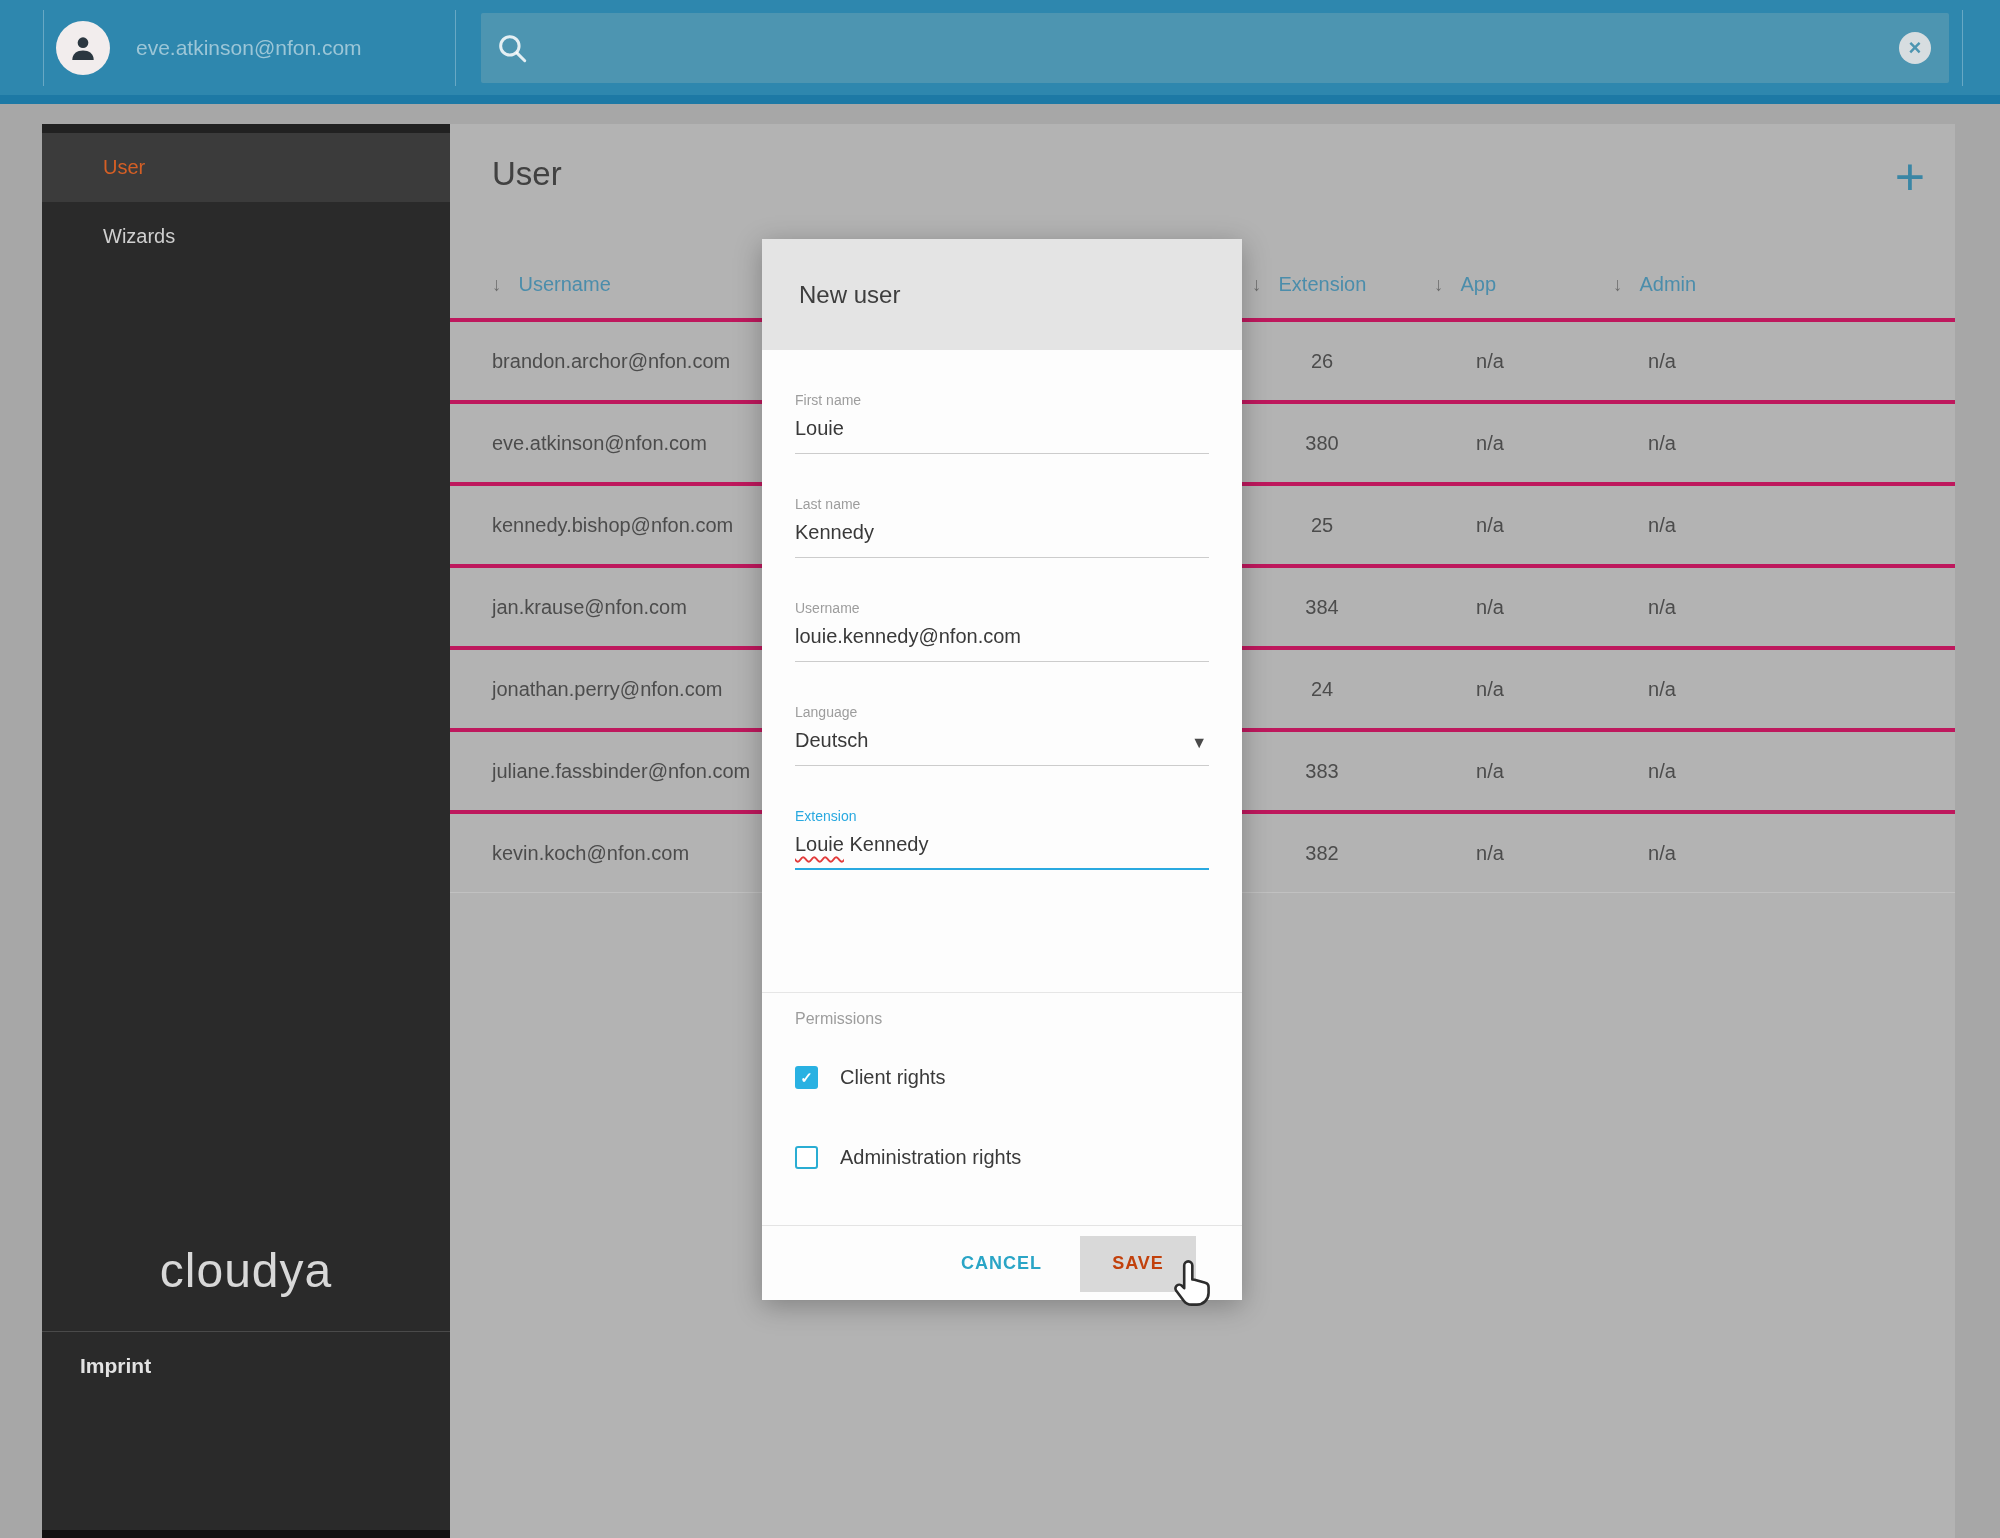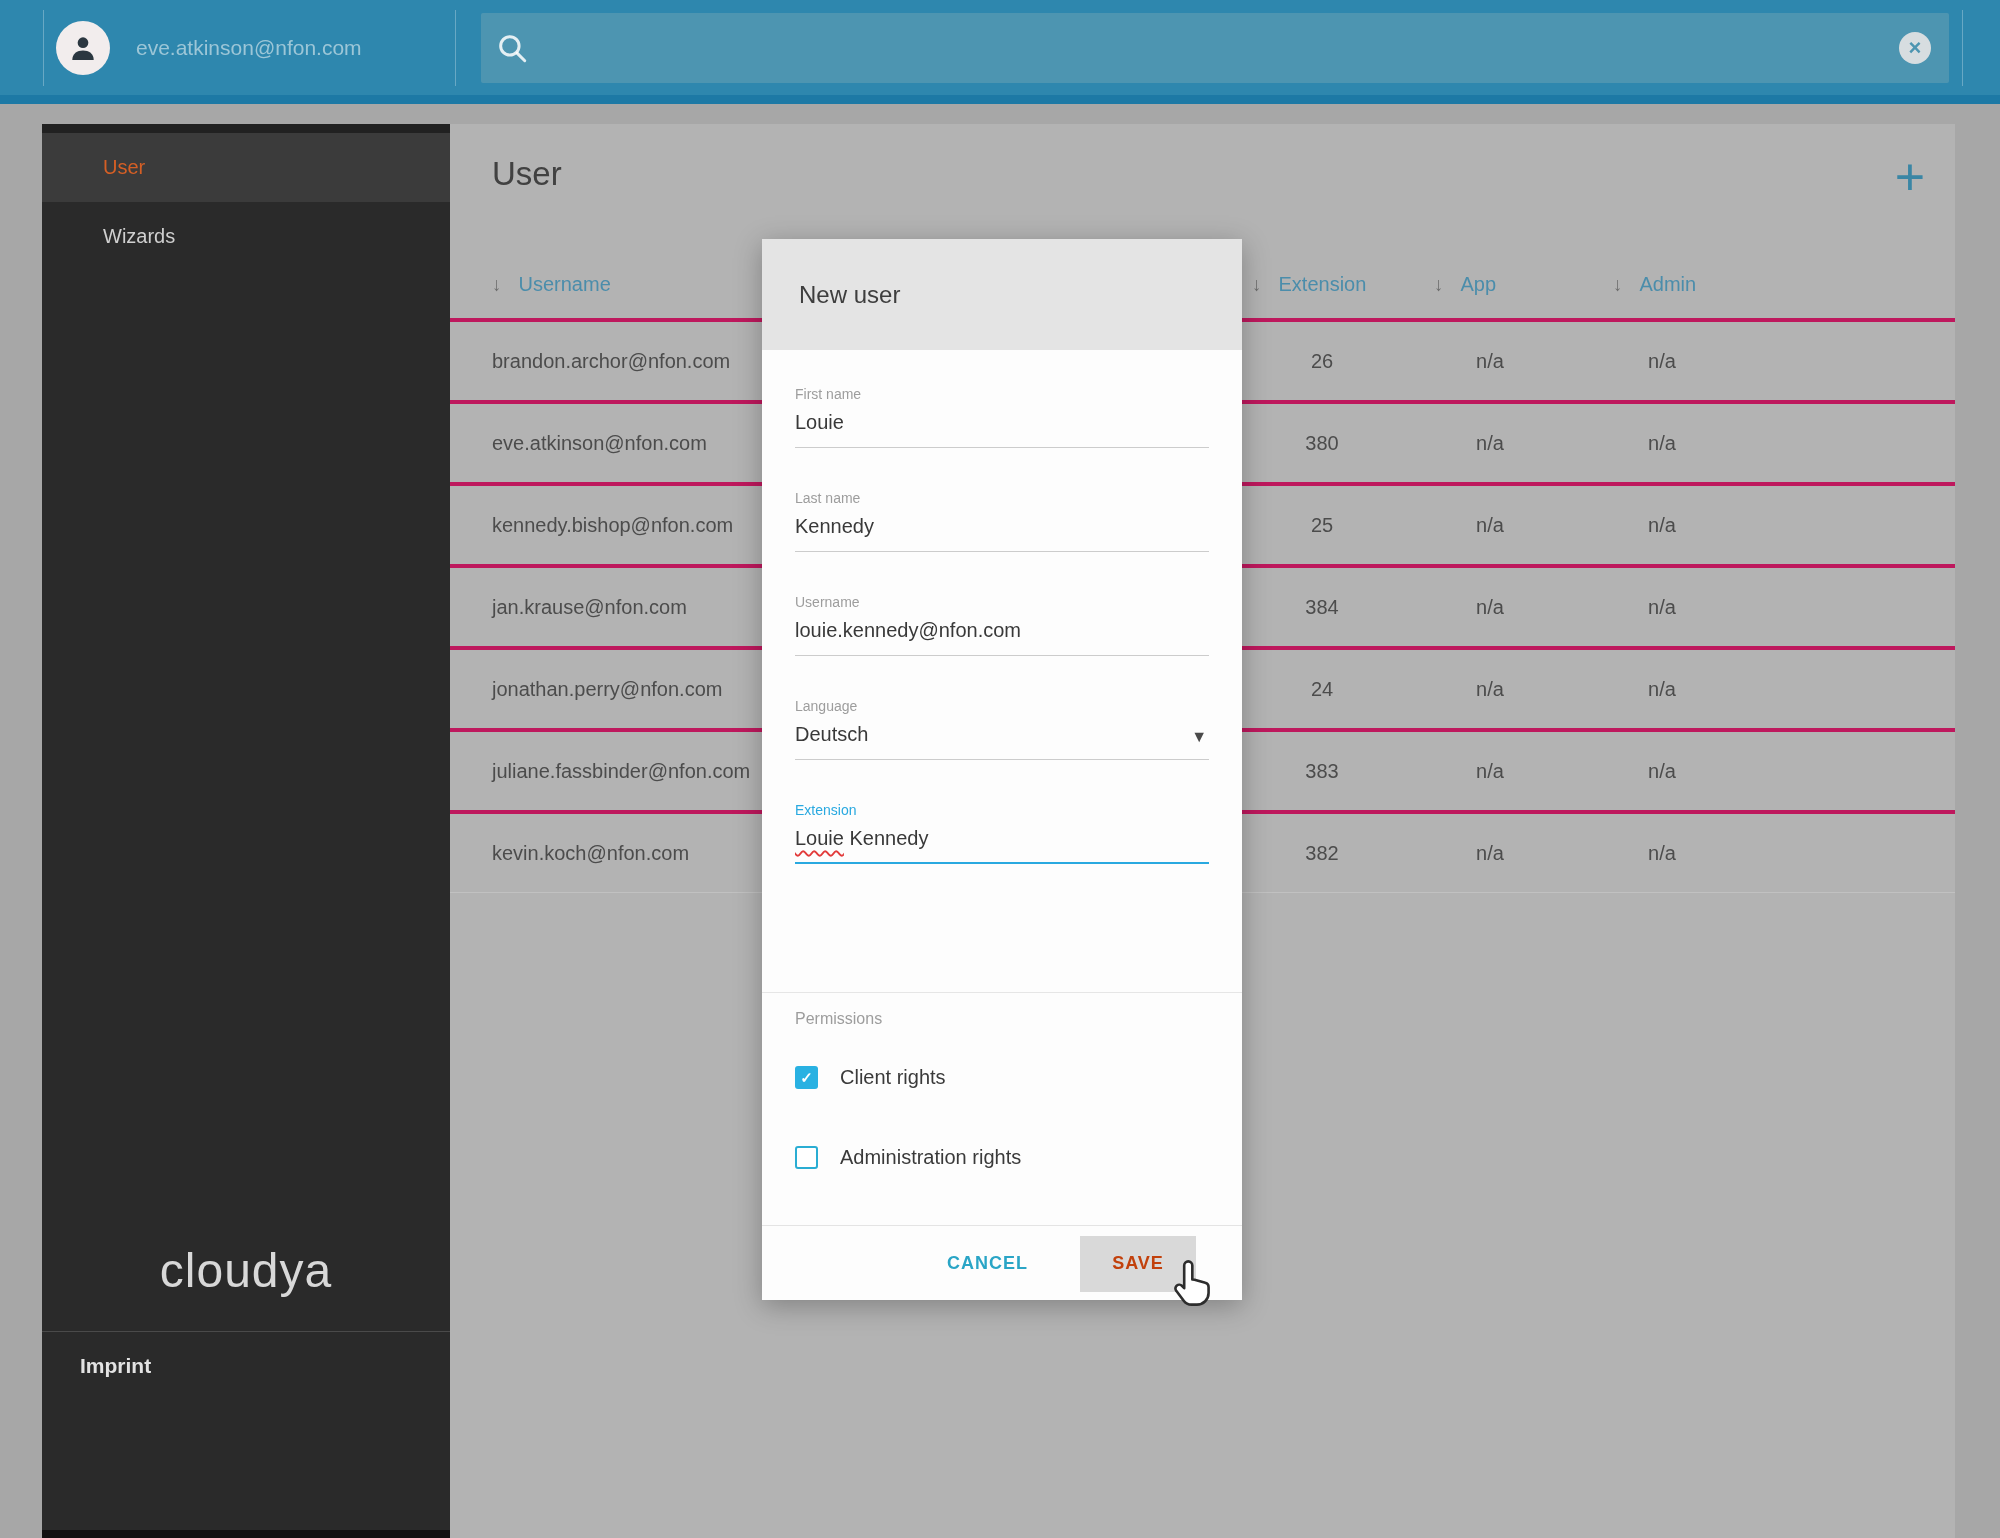--- a/index.html
+++ b/index.html
@@ -44,37 +44,37 @@
   .cell{position:absolute;top:0;height:78px;line-height:78px;font-size:20px;color:#4c4c4c;}
   .cell-username{left:42px;white-space:nowrap;}
   .cell-extension{left:797px;width:150px;text-align:center;}
   .cell-app{left:965px;width:150px;text-align:center;}
   .cell-admin{left:1137px;width:150px;text-align:center;}
   
   .modal{position:absolute;left:762px;top:239px;width:480px;height:1061px;background:#fdfdfd;box-shadow:0 6px 26px rgba(0,0,0,0.28);z-index:10;}
   .modal-header{height:111px;background:#e4e4e4;display:flex;align-items:center;padding-left:37px;font-size:24px;color:#3e3e3e;}
   .modal-fields{position:absolute;left:33px;top:111px;width:414px;}
   .field{position:absolute;left:0;width:414px;}
-  .field-label{font-size:14px;color:#9d9d9d;}
+  .field-label{font-size:14px;color:#9d9d9d;margin-top:6px;}
   .field-value{margin-top:9px;font-size:20px;color:#393939;padding-bottom:13px;border-bottom:1px solid #cccccc;position:relative;white-space:nowrap;cursor:text;}
   .field.focused .field-label{color:#29a9e0;}
   .field.focused .field-value{border-bottom:2px solid #29a9e0;padding-bottom:12px;}
   .field.select .field-value{cursor:pointer;}
   .caret{position:absolute;right:2px;top:5px;font-size:16px;color:#4a4a4a;}
   .misspell{text-decoration:underline wavy #e23b3b 2px;text-underline-offset:5px;text-decoration-skip-ink:none;}
   .modal-divider{position:absolute;left:0;right:0;top:753px;height:1px;background:#e6e6e6;}
   .perm-label{position:absolute;left:33px;top:771px;font-size:16px;color:#9d9d9d;}
   .checks{position:absolute;left:33px;right:33px;top:816px;}
   .check-row{display:flex;align-items:center;height:45px;margin-bottom:35px;cursor:pointer;}
   .checkbox{width:23px;height:23px;border-radius:3px;margin-right:22px;box-sizing:border-box;flex:none;}
   .checkbox.checked{background:#29b1e2;color:#ffffff;display:flex;align-items:center;justify-content:center;font-size:15px;font-weight:bold;}
   .checkbox.unchecked{border:2px solid #2aadd3;background:#ffffff;}
   .check-label{font-size:20px;color:#3a3a3a;}
   .modal-footer{position:absolute;left:0;right:0;top:986px;height:75px;border-top:1px solid #e4e4e4;display:flex;align-items:center;justify-content:flex-end;}
-  .cancel-btn{background:none;border:none;color:#2aa5c6;font-size:18px;font-weight:bold;letter-spacing:1px;margin-right:46px;cursor:pointer;font-family:inherit;}
+  .cancel-btn{background:none;border:none;color:#2aa5c6;font-size:18px;font-weight:bold;letter-spacing:1px;margin-right:32px;cursor:pointer;font-family:inherit;}
   .save-btn{width:116px;height:56px;background:#d9d9d9;border:none;color:#c2410c;font-size:18px;font-weight:bold;letter-spacing:1px;margin-right:46px;cursor:pointer;font-family:inherit;}
   
   .cursor-icon{position:absolute;left:1166px;top:1258px;width:52px;height:52px;z-index:20;pointer-events:none;}
 </style>
 </head>
 <body>
 
 <div class="topbar">
   <div class="tb-divider tb-d1"></div>
   <div class="account">

